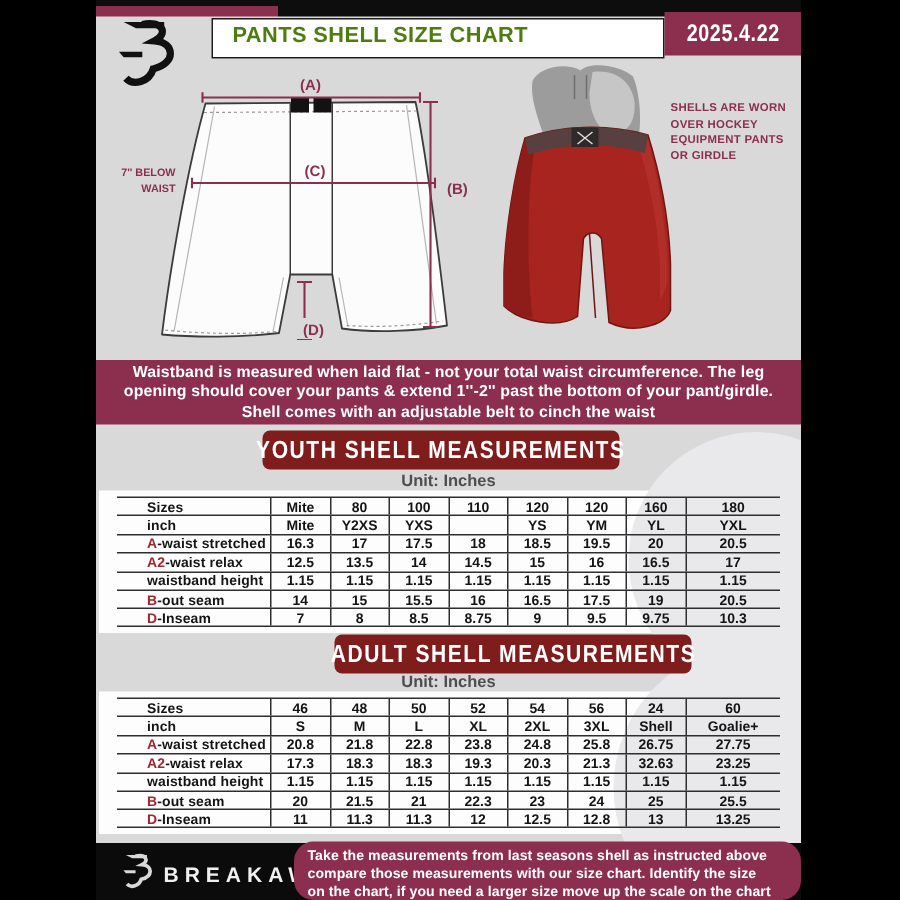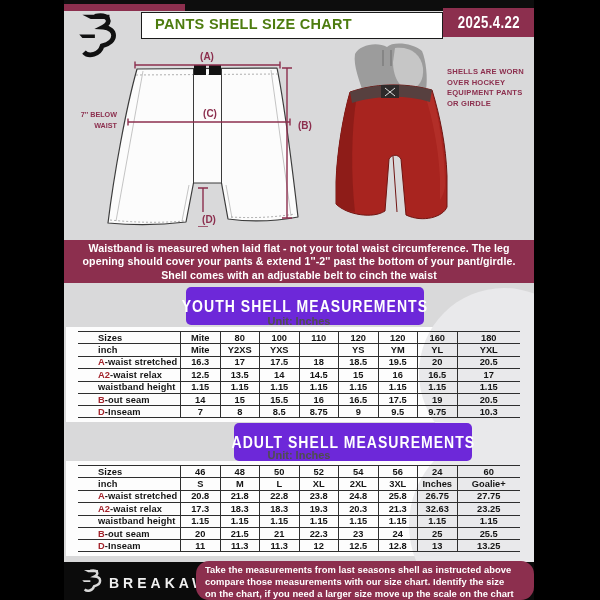--- a/index.html
+++ b/index.html
@@ -33,21 +33,21 @@
                box-sizing:border-box;letter-spacing:.1px;}
 
   
   .backing{position:absolute;left:2px;width:466px;height:95px;background:#fdfdfd;}
   #youth-backing{top:327px;} #adult-backing{top:461px;}
   .wm{position:absolute;border-radius:50%;background:#e9e9eb;}
   #wm1{left:355px;top:288px;width:170px;height:170px;}
   #wm2{left:345px;top:430px;width:190px;height:190px;}
 
   
-  .heading{position:absolute;left:122px;width:238px;height:38px;background:#6d28d9;border-radius:5px;
+  .heading{position:absolute;left:111px;width:238px;height:26px;background:#7f1d1d;border-radius:5px;
            color:#fff;display:flex;align-items:center;justify-content:center;font-size:16.5px;font-weight:700;}
   .heading span{display:inline-block;transform:scaleX(.85);letter-spacing:1.2px;white-space:nowrap;}
   #youth-heading{top:287px;} #adult-heading{top:423px;margin-left:48px;}
   .unit{position:absolute;left:0;width:470px;text-align:center;font-size:11px;font-weight:700;color:#4e4e4e;}
   #youth-unit{top:315px;} #adult-unit{top:449px;}
 
   
   .table{position:absolute;left:14px;width:442px;}
   #youth-table{top:331px;} #adult-table{top:465px;}
   .trow{display:grid;grid-template-columns:102px repeat(7,39.5px) 63.5px;height:12.4px;
@@ -247,21 +247,21 @@
           <div class="tcell tval">60</div>
         </div>
         <div class="trow">
           <div class="tcell tlabel">inch</div>
           <div class="tcell tval">S</div>
           <div class="tcell tval">M</div>
           <div class="tcell tval">L</div>
           <div class="tcell tval">XL</div>
           <div class="tcell tval">2XL</div>
           <div class="tcell tval">3XL</div>
-          <div class="tcell tval">Inches</div>
+          <div class="tcell tval">Shell</div>
           <div class="tcell tval">Goalie+</div>
         </div>
         <div class="trow">
           <div class="tcell tlabel"><span class="pfx">A</span>-waist stretched</div>
           <div class="tcell tval">20.8</div>
           <div class="tcell tval">21.8</div>
           <div class="tcell tval">22.8</div>
           <div class="tcell tval">23.8</div>
           <div class="tcell tval">24.8</div>
           <div class="tcell tval">25.8</div>

